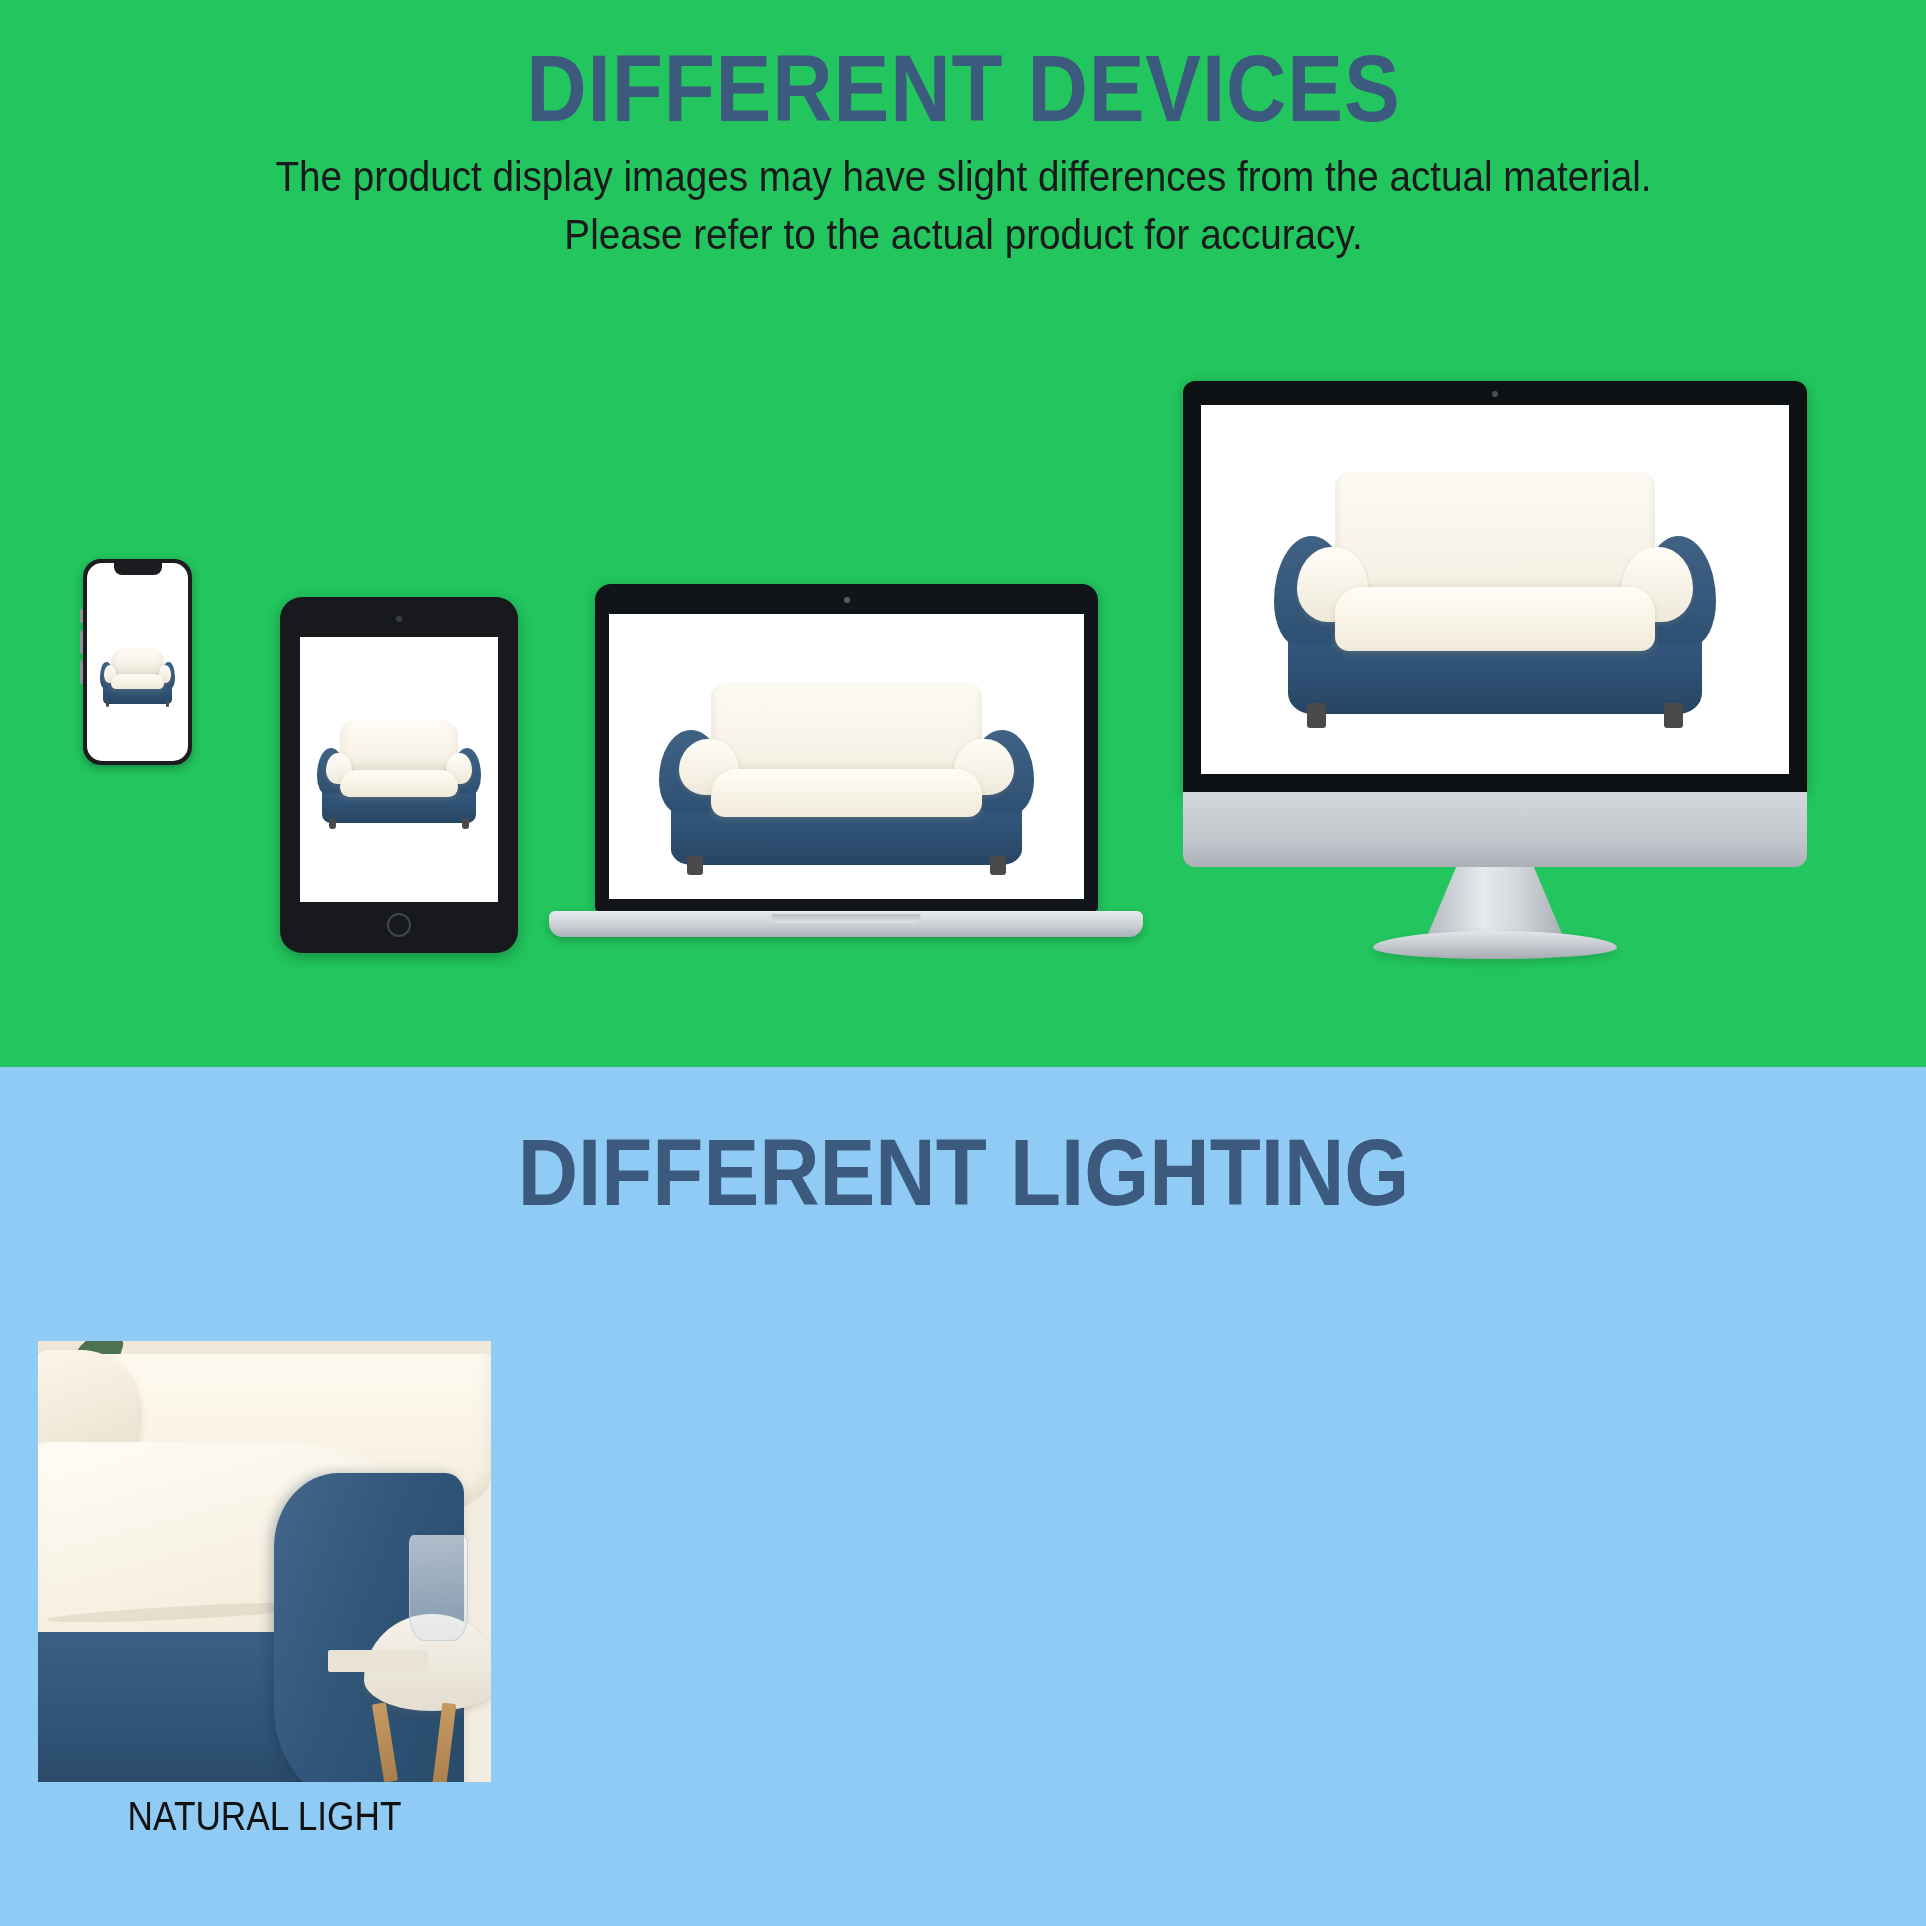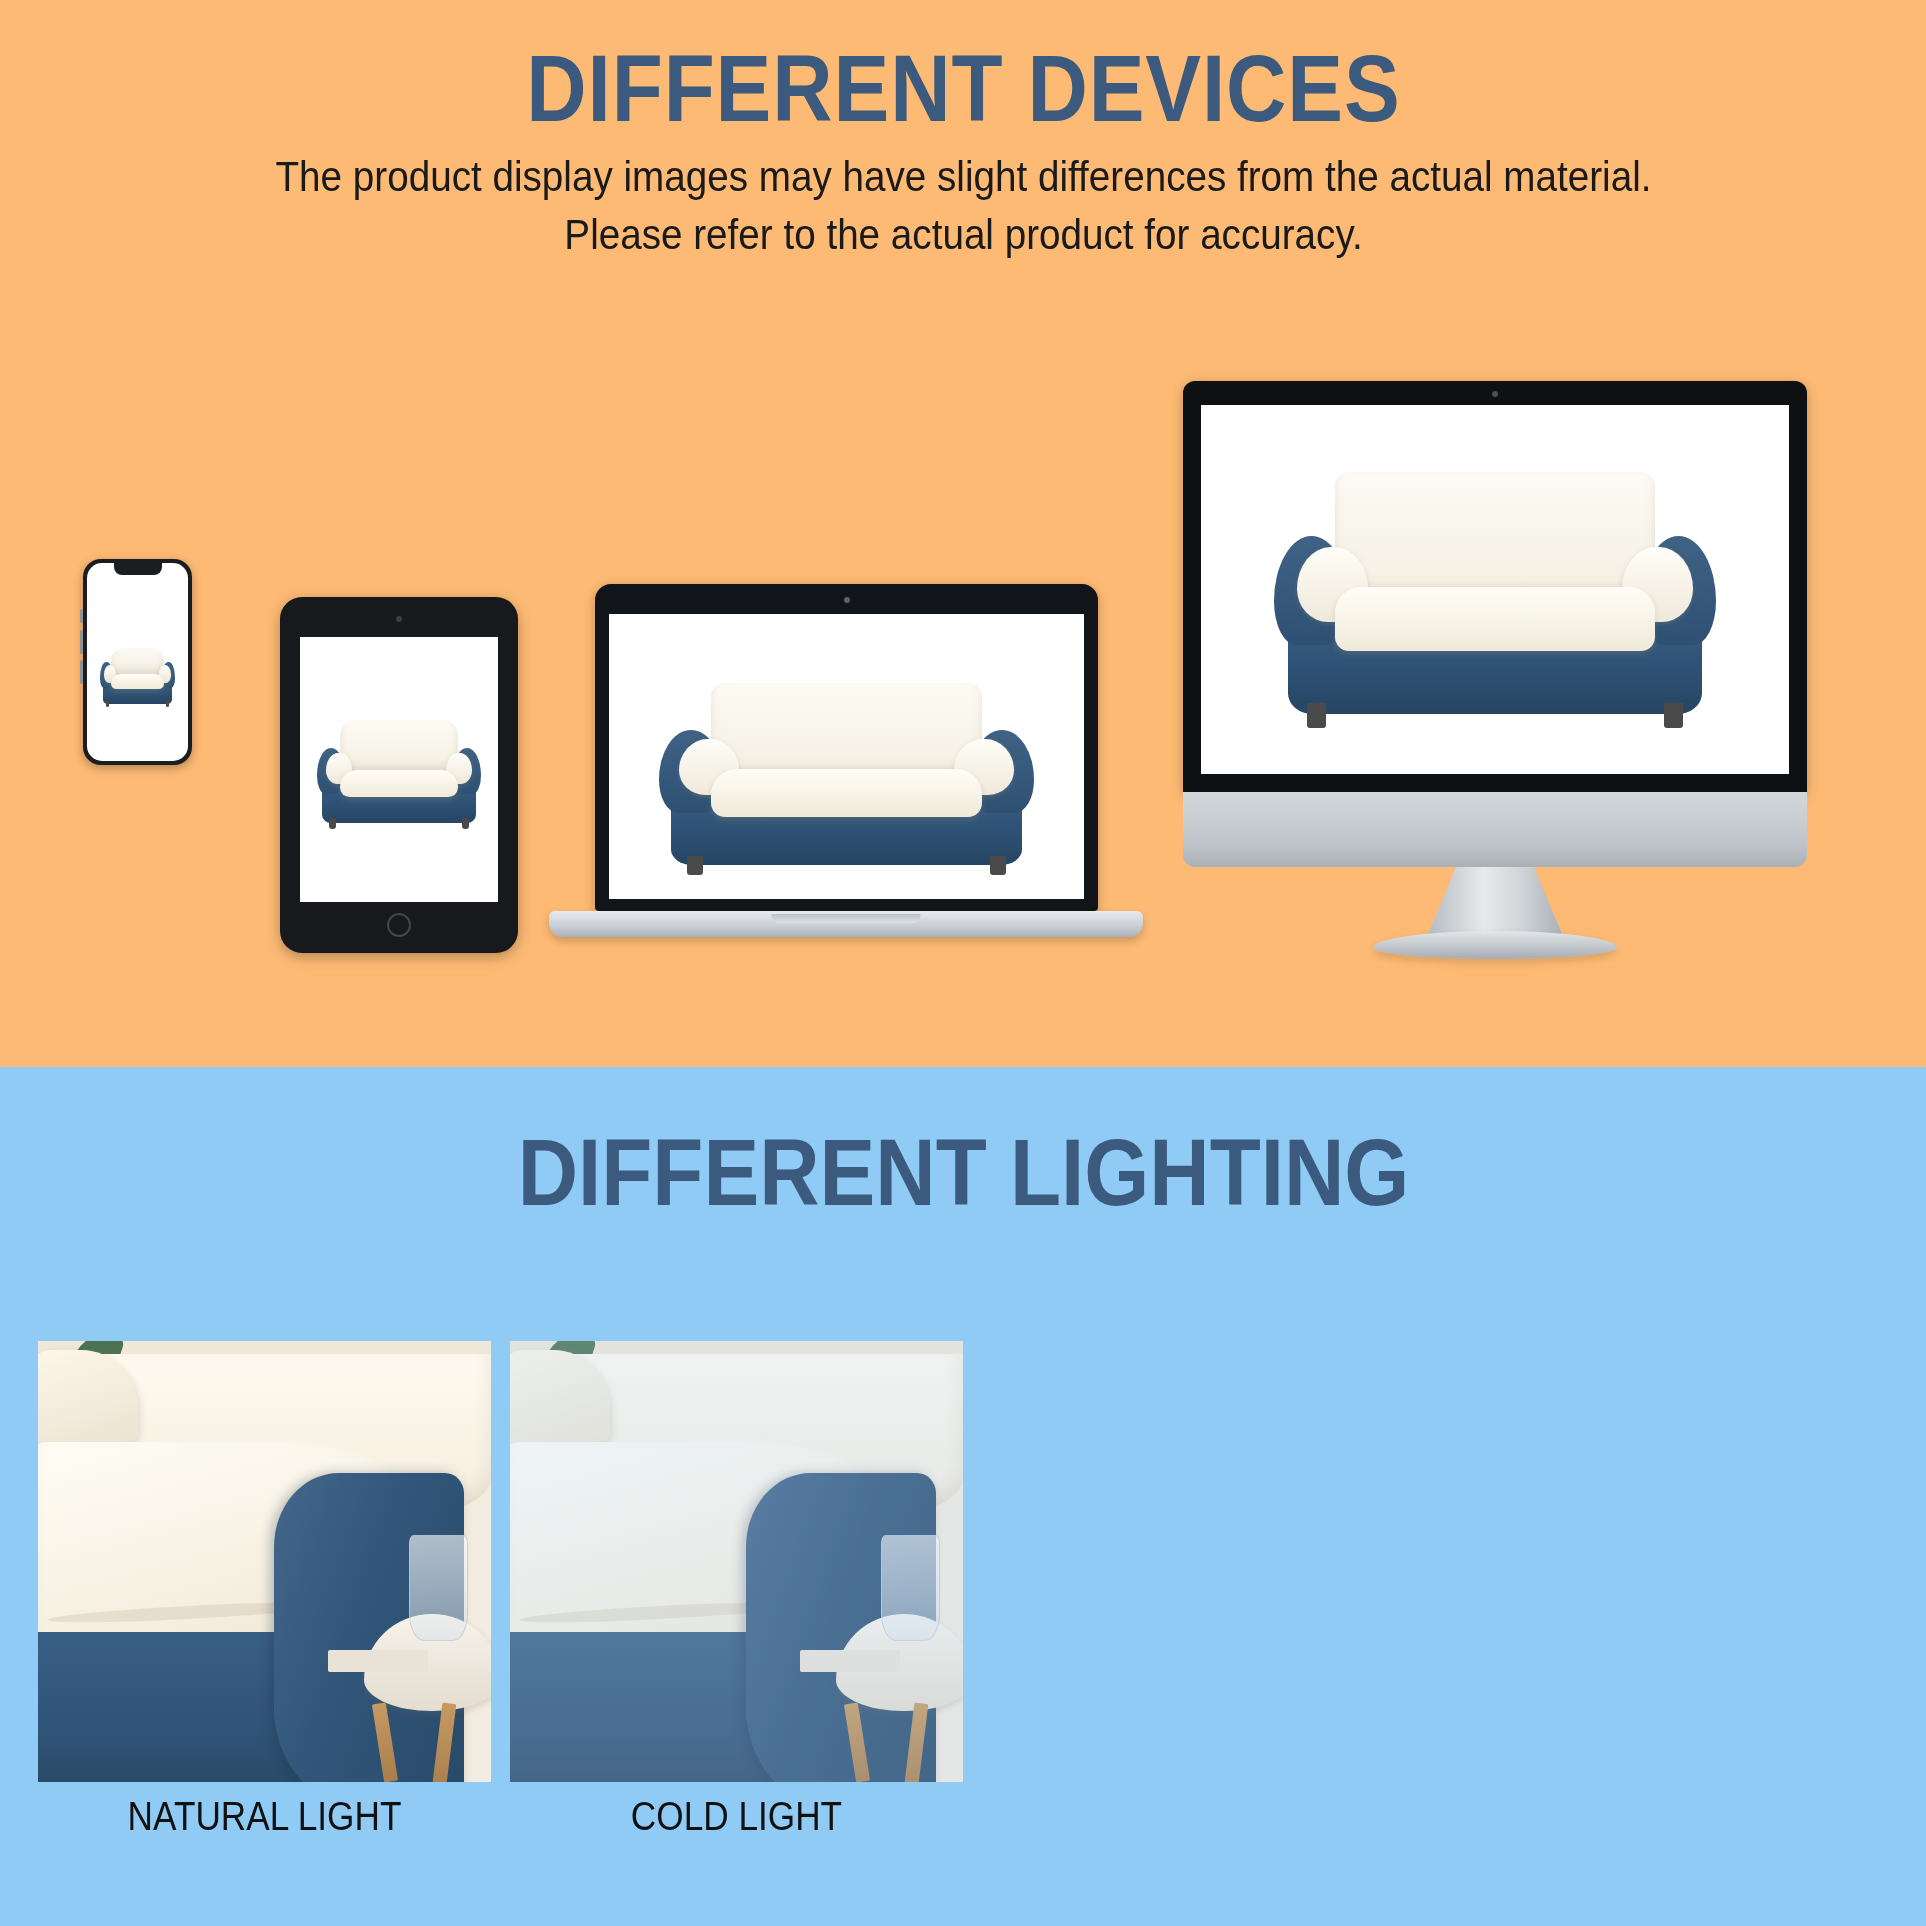--- a/index.html
+++ b/index.html
@@ -287,21 +287,21 @@
   .tint{ position:absolute; inset:0; pointer-events:none; }
   .light-label{
     position:absolute; left:0; top:453px; width:100%;
     text-align:center; font-size:40px; color:#111111;
     font-weight:400; transform:scaleX(0.88);
   }
 </style>
 </head>
 <body>
 
-<div class="devices-section" style="background: #fdba74; padding-left: 37px;">
+<div class="devices-section" style="background: #22c55e; padding-left: 37px;">
 
   <div class="dev-title" style="color: rgb(60, 90, 125);">DIFFERENT DEVICES</div>
 
   <div class="dev-sub dev-sub-1">The product display images may have slight differences from the actual material.</div>
   <div class="dev-sub dev-sub-2">Please refer to the actual product for accuracy.</div>
 
   <div class="phone">
     <div class="pbtn pbtn1"></div>
     <div class="pbtn pbtn2"></div>
     <div class="pbtn pbtn3"></div>
@@ -411,36 +411,17 @@
         <div class="book"></div>
         <div class="tableleg"></div>
         <div class="tableleg2"></div>
         <div class="glass"></div>
         <div class="tint" style="background: rgba(255, 252, 242, 0);"></div>
       </div>
       <div class="light-label">NATURAL LIGHT</div>
     </div>
 
 
-    <div class="light-card">
-      <div class="photo">
-        <div class="wall"></div>
-        <div class="leaf"></div>
-        <div class="backrest"></div>
-        <div class="sidepillow"></div>
-        <div class="seat"></div>
-        <div class="seatfold"></div>
-        <div class="base"></div>
-        <div class="arm"></div>
-        <div class="table"></div>
-        <div class="book"></div>
-        <div class="tableleg"></div>
-        <div class="tableleg2"></div>
-        <div class="glass"></div>
-        <div class="tint" style="background: rgba(176, 214, 255, 0.2);"></div>
-      </div>
-      <div class="light-label">COLD LIGHT</div>
-    </div>
 
 
   </div>
 </div>
 
 
 </body></html>

